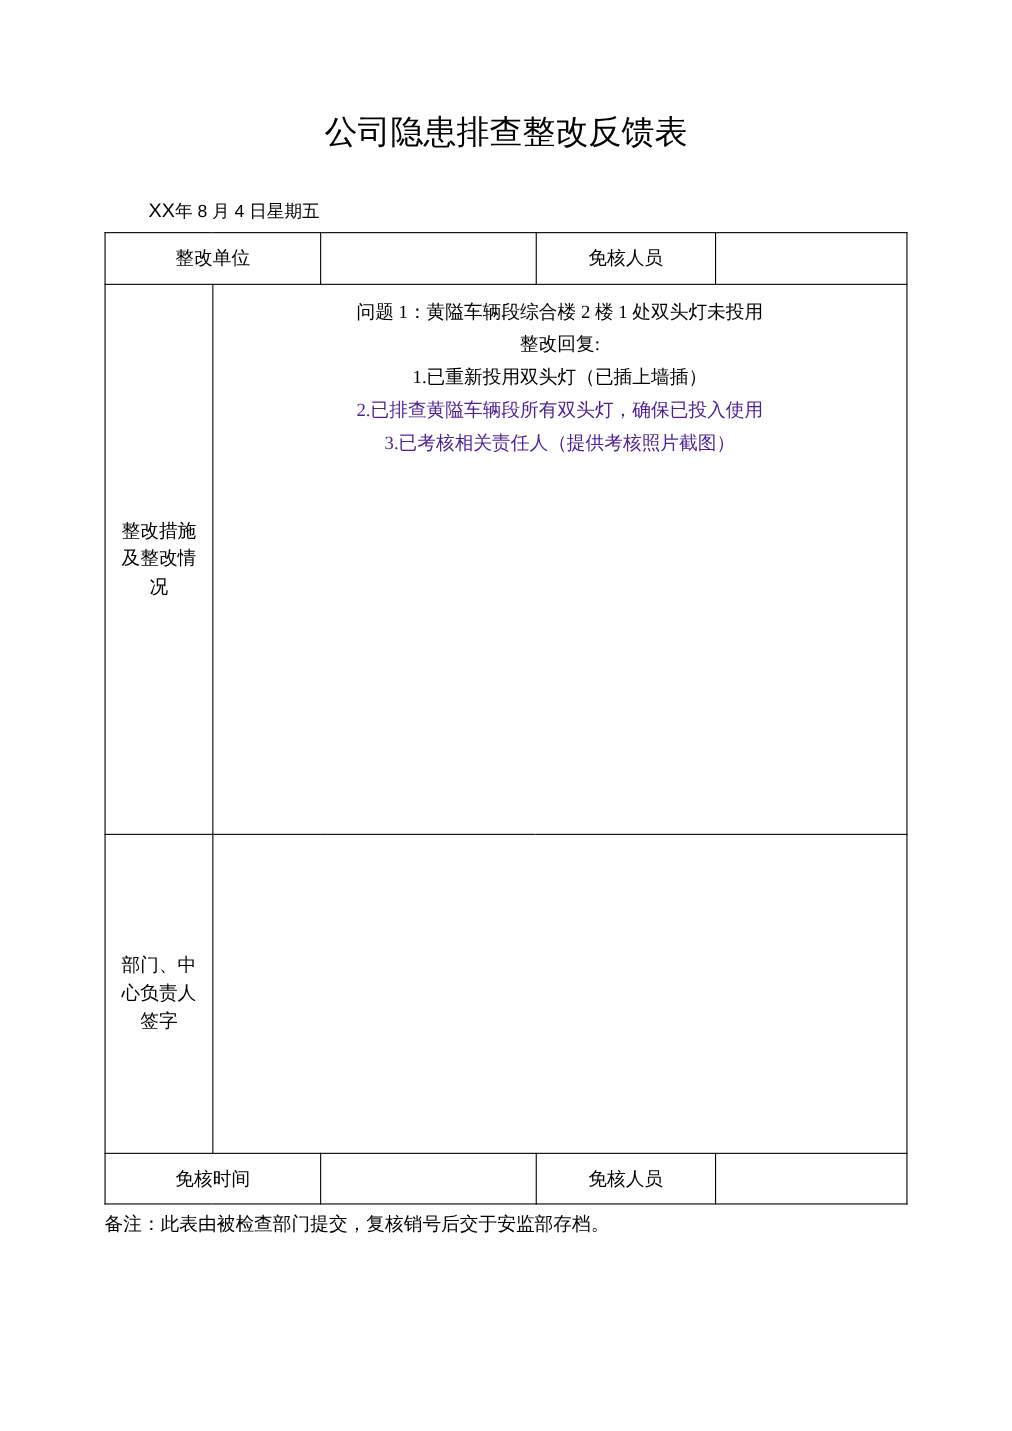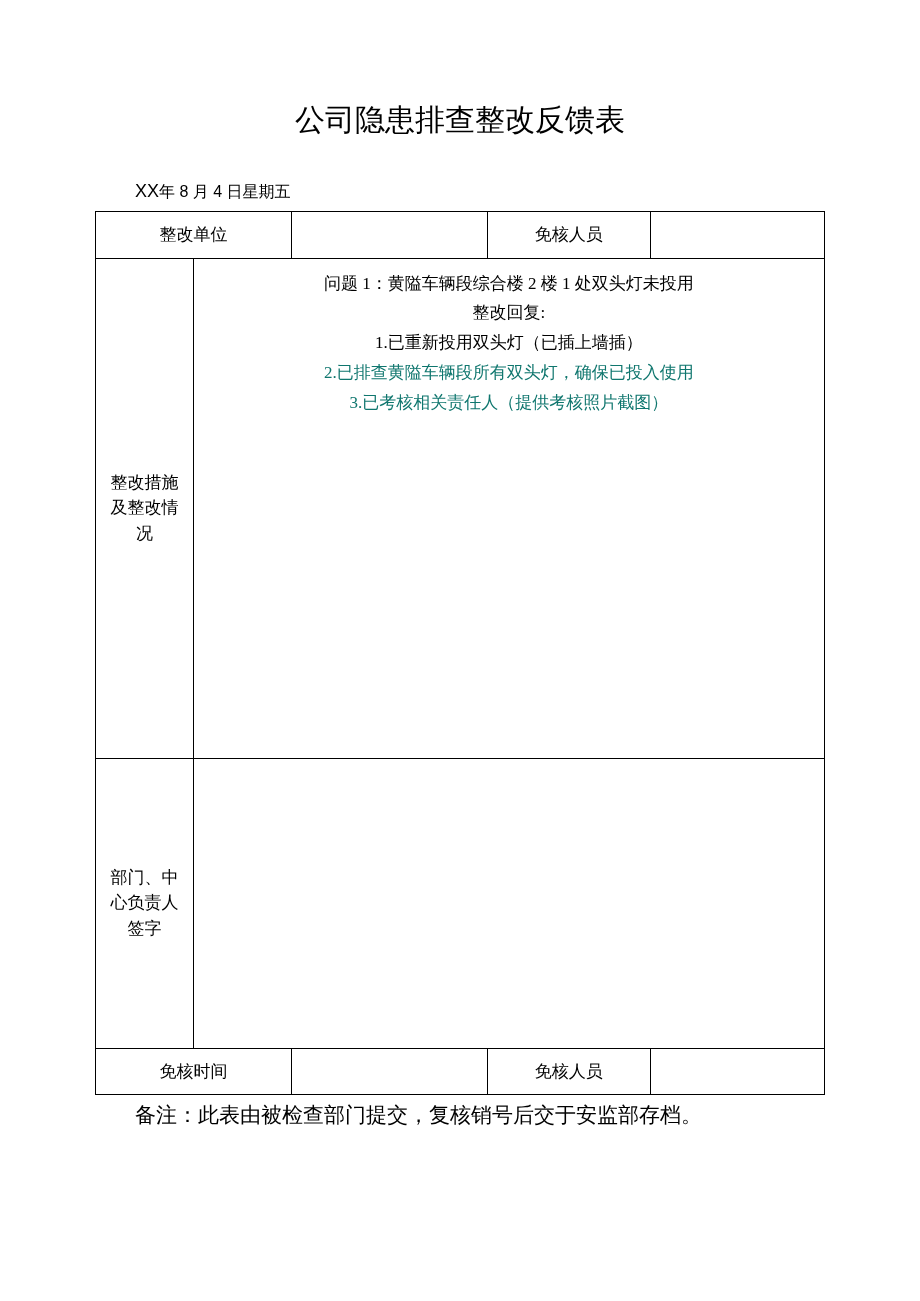--- a/index.html
+++ b/index.html
@@ -49,26 +49,25 @@
     .detail-cell {
       text-align: center;
       vertical-align: top !important;
       padding: 10px 8px !important;
       height: 500px;
     }
     .detail-cell p {
       font-size: 17px;
       line-height: 1.75;
     }
-    .red { color: #0f766e; }
+    .red { color: #4c1d95; }
     .sig-cell { height: 290px; }
     .note {
-      font-size: 21px;
+      font-size: 17px;
       margin-top: 6px;
-      margin-left: 40px;
     }
     
     .dashrow td { border-top-style: dashed; }
   </style>
 </head>
 <body>
 
 <div class="page">
   <h1 class="title">公司隐患排查整改反馈表</h1>
 

